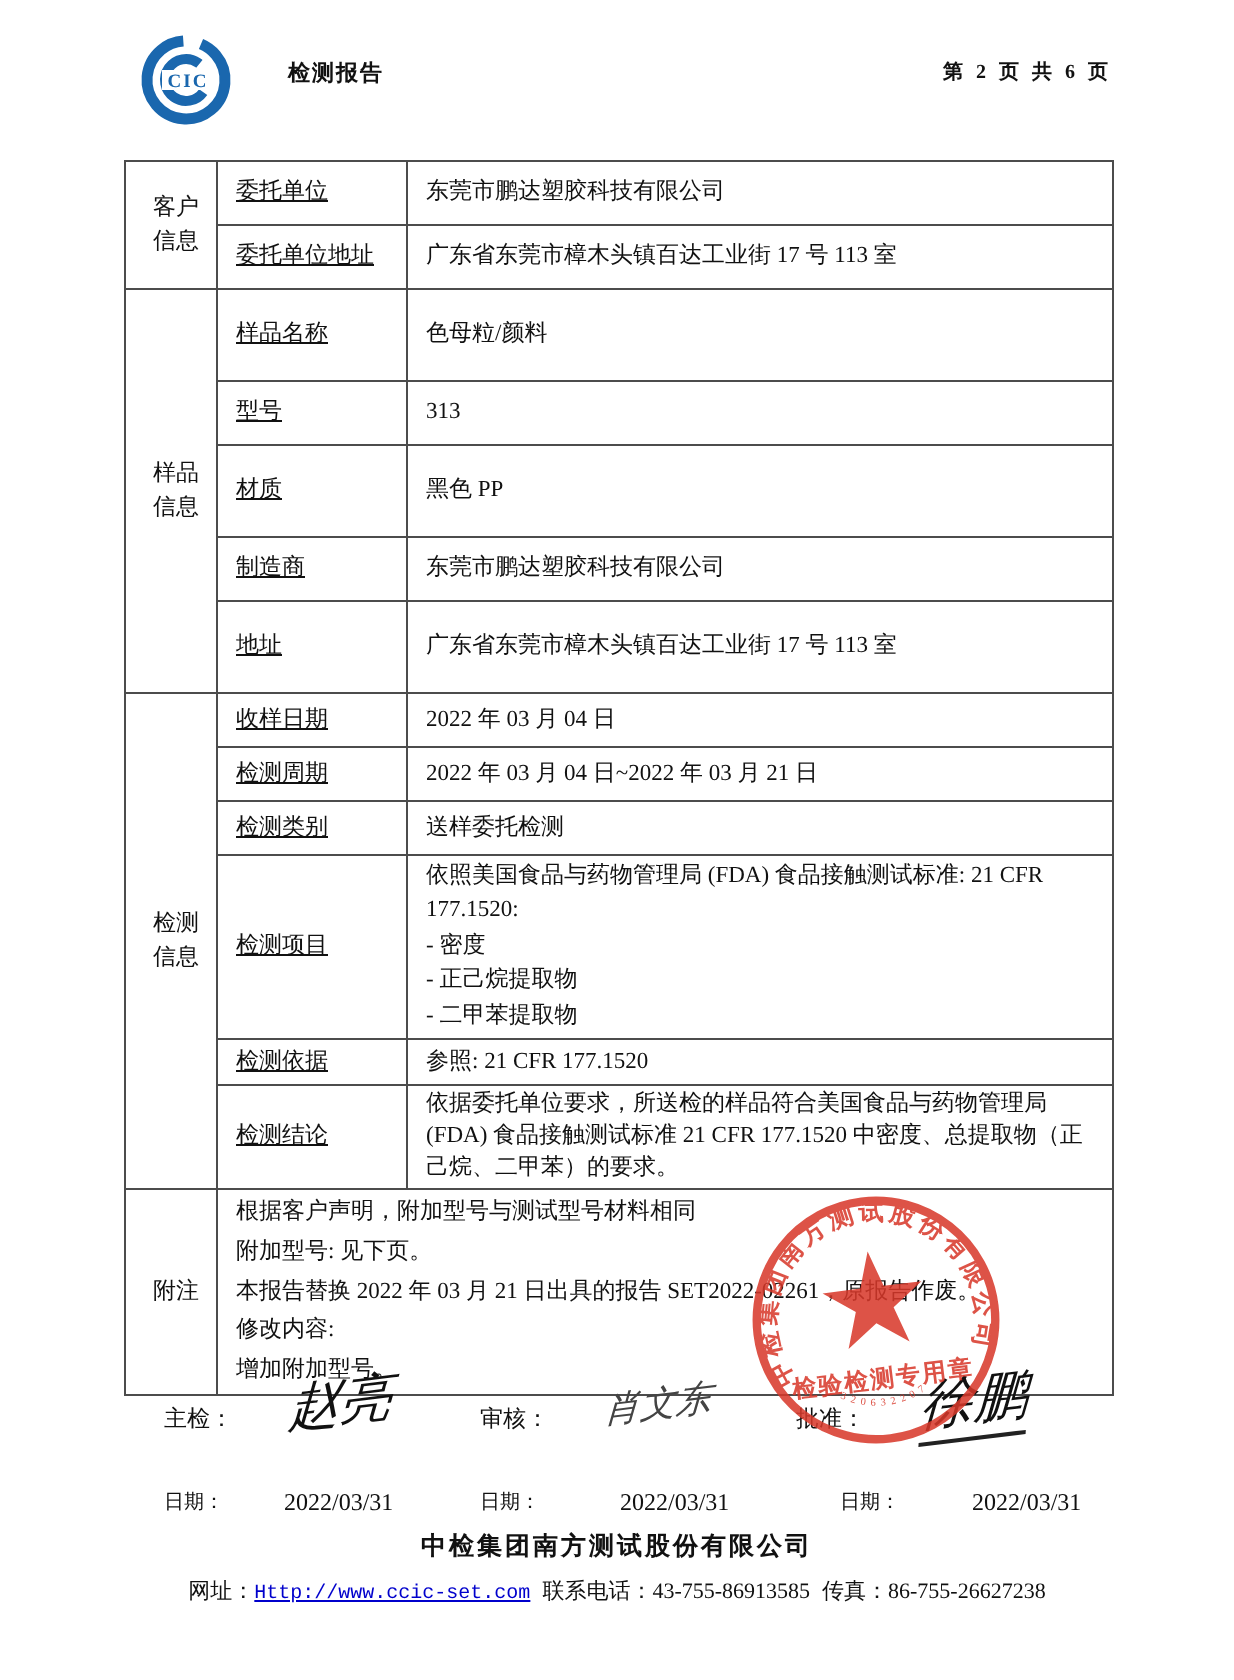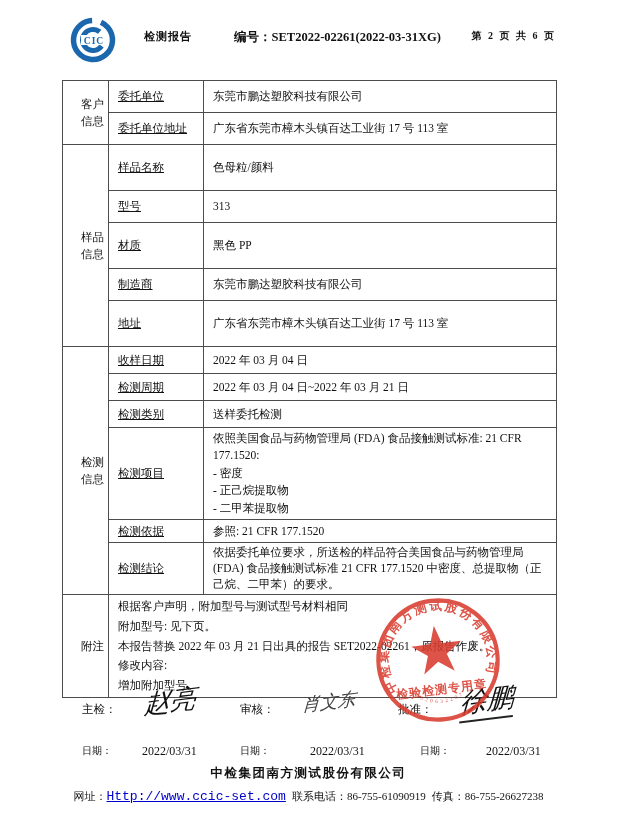--- a/index.html
+++ b/index.html
@@ -16,21 +16,21 @@
   .hdr-title { position:absolute; left:82px; top:15px; font-size:11px; font-weight:bold; letter-spacing:1px; }
   .hdr-no { position:absolute; left:172px; top:15px; font-size:12.5px; font-weight:bold; }
   .hdr-page { position:absolute; right:0px; top:15px; font-size:10px; font-weight:bold; letter-spacing:2px; }
 
   
   table.report { position:absolute; left:62px; top:80px; width:494px; border-collapse:collapse; table-layout:fixed; }
   table.report td {
     border:1px solid #4c4c4c; font-size:11.5px; vertical-align:middle;
     padding:2px 4px 2px 9px; line-height:17px;
   }
-  td.cat { width:46px; text-align:right; padding:2px; white-space:pre-line; line-height:22px; }
+  td.cat { width:46px; text-align:center; padding:2px; white-space:pre-line; line-height:22px; }
   td.lbl { width:95px;text-decoration:underline; }
   td.val { width:353px; padding-left:12px; }
   .pre { white-space:pre-line; }
   tr.h32 td{ height:32px; } tr.h33 td{ height:46px; } tr.h27 td{ height:27px; }
   tr.h87 td{ height:87px; line-height:17.4px; }
   tr.h25 td{ height:23px; }
   tr.h48 td{ height:48px; line-height:15.8px; }
   tr.h98 td{ height:98px; line-height:19.6px; }
 
   
@@ -42,37 +42,36 @@
 
   
   .stamp { position:absolute; left:370px; top:592px; width:136px; height:136px;
            z-index:4; opacity:0.86; transform:rotate(-7deg); pointer-events:none; }
   .stamp text { font-family:"Liberation Serif",serif; }
 
   
   .footer { position:absolute; left:0; top:765px; width:617px; text-align:center; }
   .f-company { font-size:12.5px; font-weight:bold; letter-spacing:1.5px; margin-bottom:6px; }
   .f-line { font-size:11px; line-height:17px; }
-  .f-link { color:#0000cc; text-decoration:underline; font-family:"Liberation Mono","DejaVu Sans Mono",monospace; font-size:13px; }
+  .f-link { color:#0000cc; text-decoration:underline; font-family:"Liberation Mono","DejaVu Sans Mono",monospace; font-size:10px; }
   .f-sep { display:inline-block; width:6px; }
 </style>
 </head>
 <body>
 
 <div class="page">
 
   <div class="hdr">
     <svg class="logo" viewBox="0 0 54 48">
       <circle cx="27" cy="24" r="19.5" fill="none" stroke="#1a67ae" stroke-width="5.5" stroke-dasharray="104 9" transform="rotate(-40 27 24)"></circle>
       <circle cx="27" cy="24" r="10.5" fill="none" stroke="#1a67ae" stroke-width="5" stroke-dasharray="50 16" transform="rotate(35 27 24)"></circle>
       <rect x="15" y="19" width="26" height="10" fill="#ffffff"></rect>
       <text x="28" y="27.6" text-anchor="middle" fill="#1a67ae" font-size="9.5" font-weight="bold" letter-spacing="1">CIC</text>
     </svg>
     <div class="hdr-title">检测报告</div>
-    <div class="hdr-no"><span>编号：</span><span>SET2022-02261(2022-03-31XG)</span></div>
     <div class="hdr-page">第 2 页 共 6 页</div>
   </div>
 
   <table class="report">
     <tbody>
         <tr class="h32">
       <td class="cat" rowspan="2">客户
 信息</td>
       <td class="lbl">委托单位</td>
       <td class="val">东莞市鹏达塑胶科技有限公司</td>
@@ -171,16 +170,16 @@
     <span class="date-label" style="left:20px; top:68px;">日期：</span>
     <span class="date-val" style="left:80px; top:68px;">2022/03/31</span>
     <span class="date-label" style="left:178px; top:68px;">日期：</span>
     <span class="date-val" style="left:248px; top:68px;">2022/03/31</span>
     <span class="date-label" style="left:358px; top:68px;">日期：</span>
     <span class="date-val" style="left:424px; top:68px;">2022/03/31</span>
   </div>
 
   <div class="footer">
     <div class="f-company">中检集团南方测试股份有限公司</div>
-    <div class="f-line"><span>网址：</span><a href="#" class="f-link">Http://www.ccic-set.com</a><span class="f-sep"></span><span>联系电话：</span><span>86-755-61090919</span><span class="f-sep"></span><span>传真：</span><span>86-755-26627238</span></div>
+    <div class="f-line"><span>网址：</span><a href="#" class="f-link">Http://www.ccic-set.com</a><span class="f-sep"></span><span>联系电话：</span><span>43-755-86913585</span><span class="f-sep"></span><span>传真：</span><span>86-755-26627238</span></div>
   </div>
 
 </div>
 
 </body></html>

